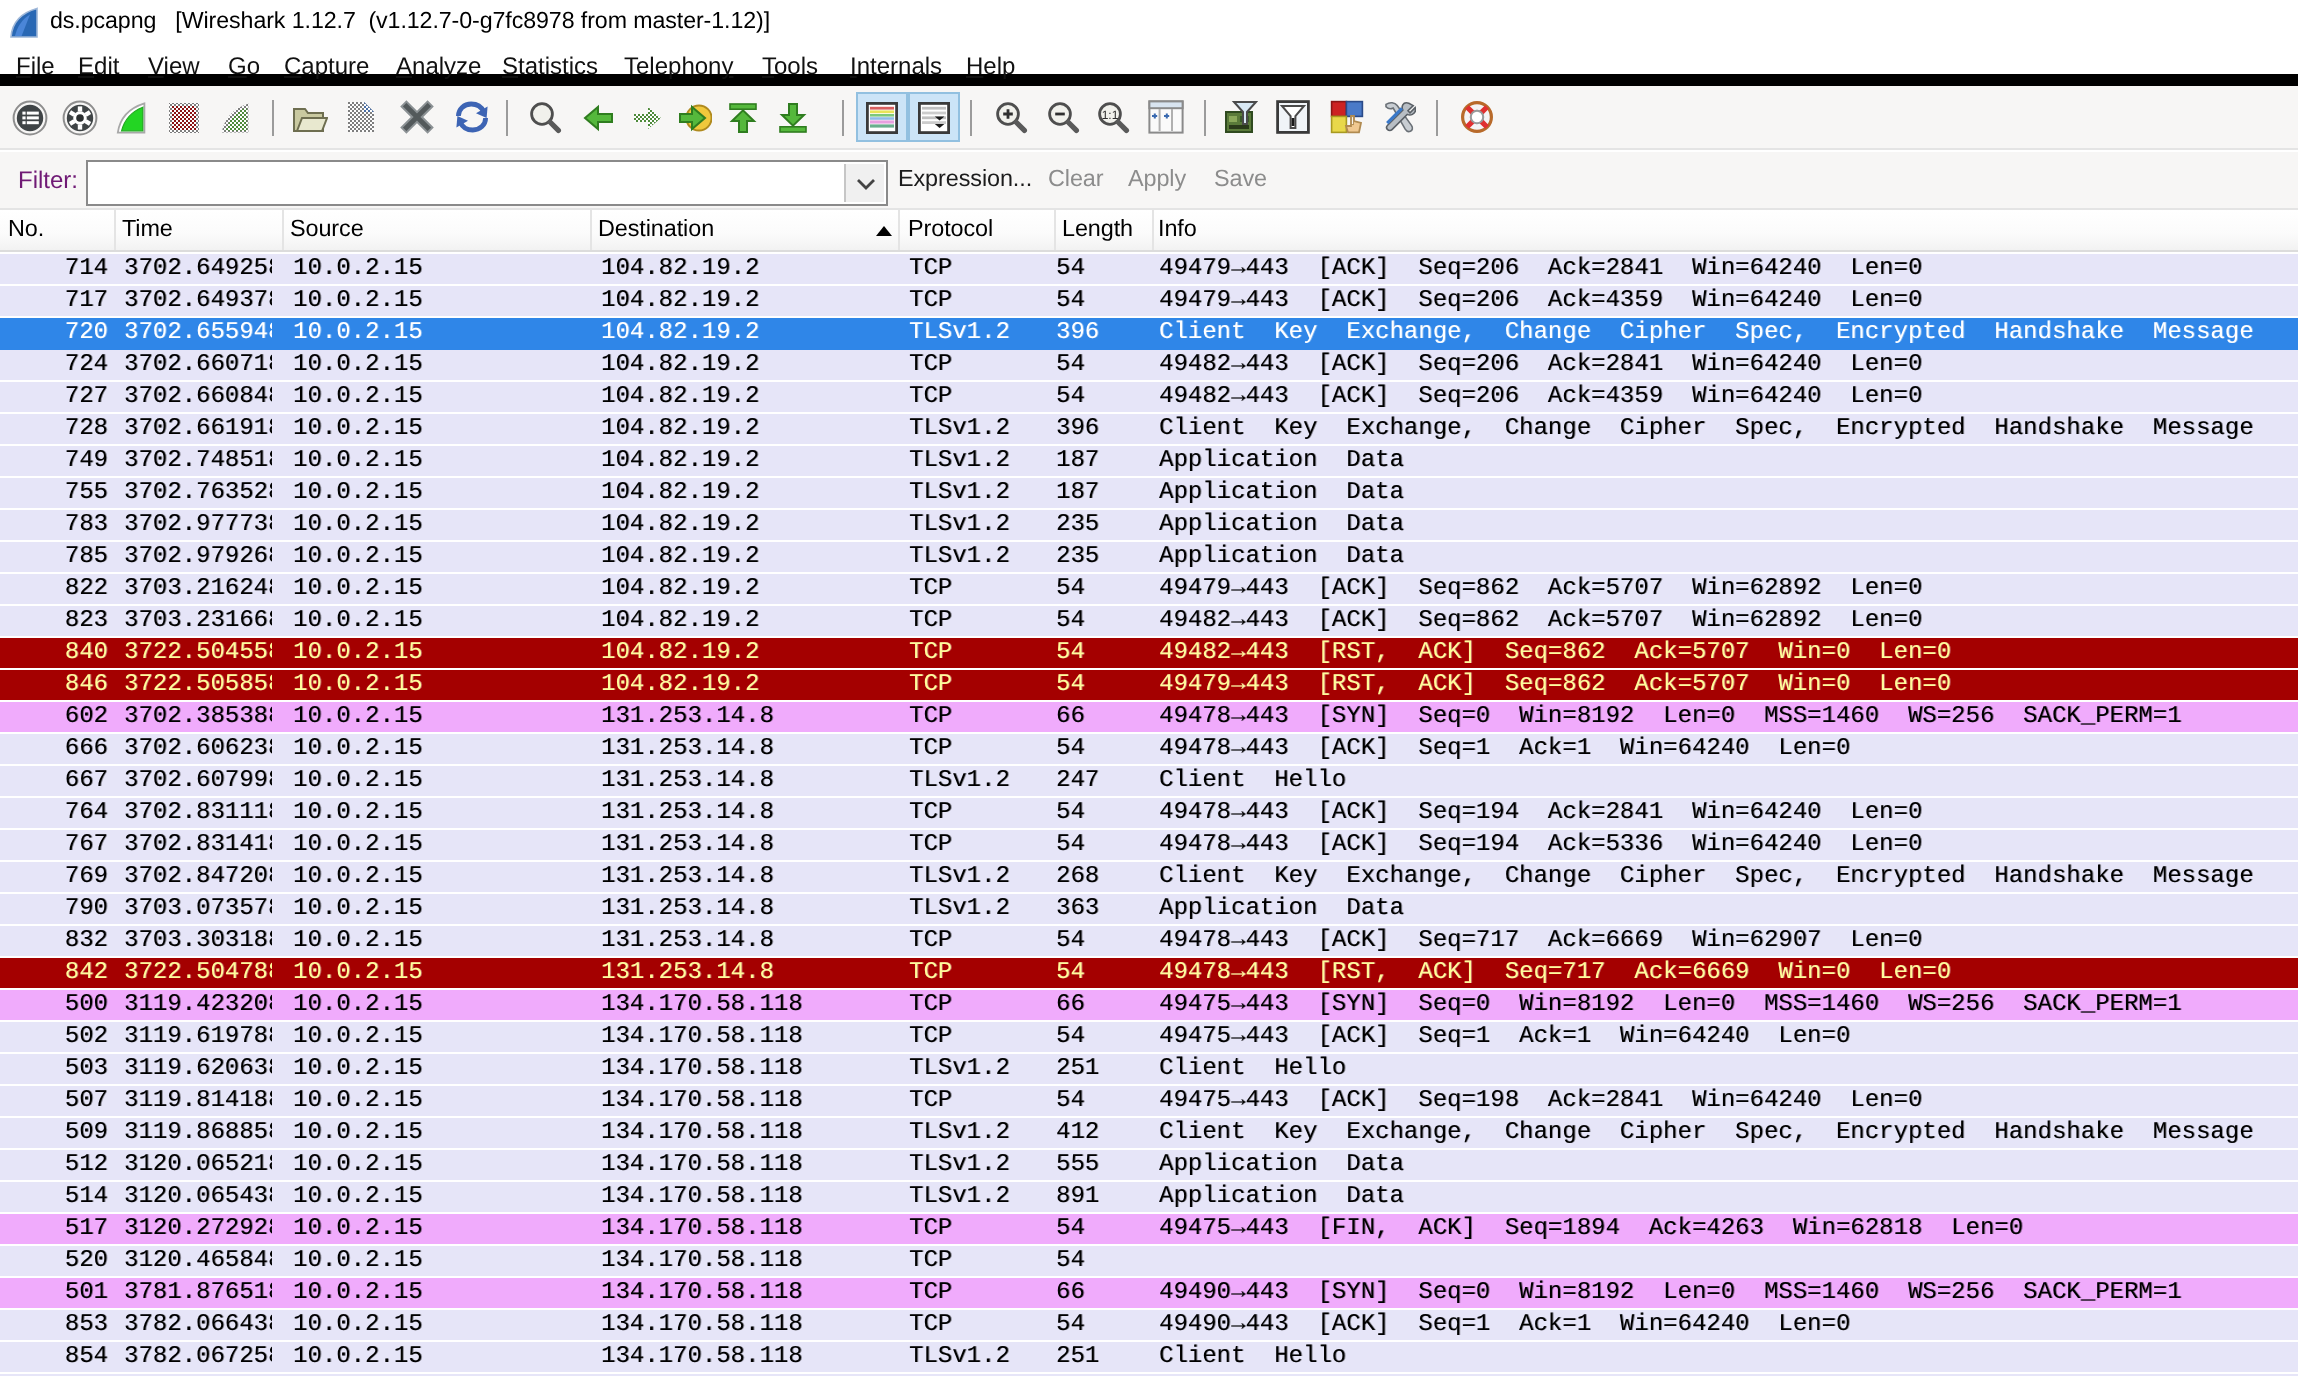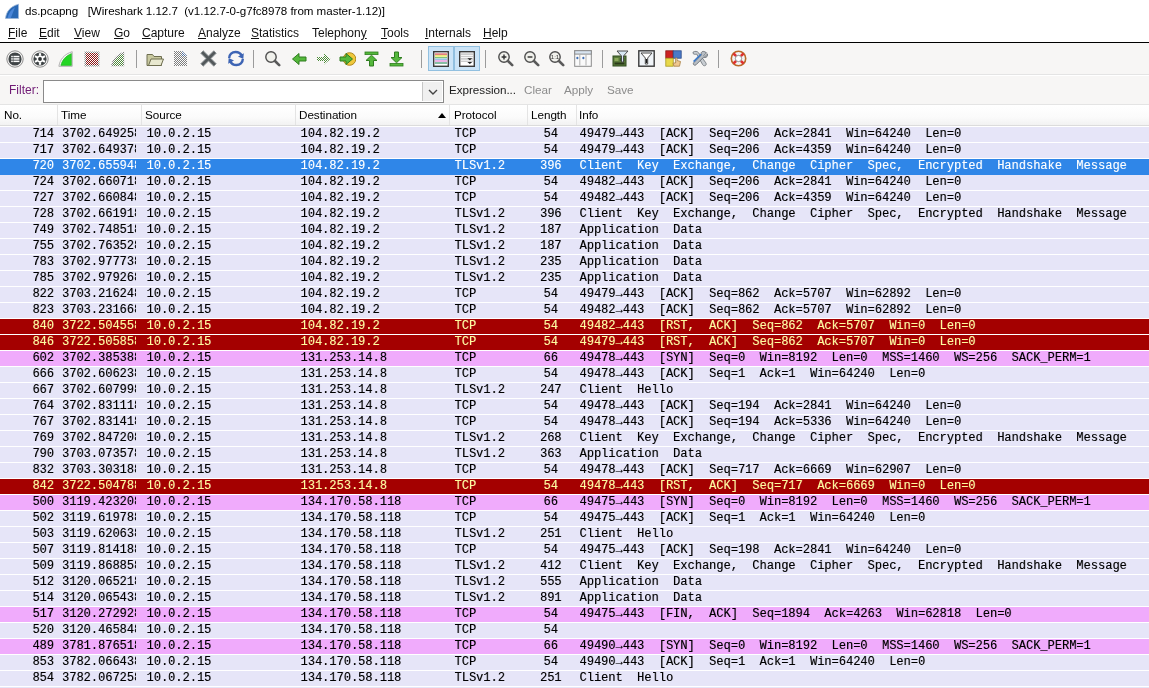--- a/index.html
+++ b/index.html
@@ -1,21 +1,21 @@
 <!DOCTYPE html>
 <html><head><meta charset="utf-8"><title>ds.pcapng</title>
 <style>
 *{margin:0;padding:0;box-sizing:border-box}
 html,body{width:1149px;height:688px;overflow:hidden;background:#fff;
  font-family:"Liberation Sans",sans-serif;-webkit-font-smoothing:antialiased}
 #win{position:relative;width:1149px;height:688px}
 #titlebar{position:absolute;left:0;top:0;width:1149px;height:22px;background:#fff}
 #titlebar .ticon{position:absolute;left:4px;top:3px}
 #titlebar .ttext{position:absolute;left:25px;top:3.5px;font-size:11.6px;letter-spacing:-0.04px;color:#000;white-space:pre}
-#menubar{position:absolute;left:0;top:22px;width:1149px;height:21px;background:#fff;border-bottom:1px solid #000000}
+#menubar{position:absolute;left:0;top:22px;width:1149px;height:21px;background:#fff;border-bottom:6px solid #000000}
 .mi{position:absolute;top:4px;font-size:12px;color:#111}
 #toolbar{position:absolute;left:0;top:43px;width:1149px;height:32px;background:#f7f6f5;border-bottom:1px solid #e4e4e4}
 .tbi{position:absolute;top:0}
 .tsep{position:absolute;top:7px;width:1px;height:18px;background:#9b9b9b}
 #filterbar{position:absolute;left:0;top:76px;width:1149px;height:29px;background:#f7f6f5;border-bottom:1px solid #e4e4e4}
 #filterbar .flabel{position:absolute;left:9px;top:7px;font-size:12px;color:#701a75}
 #fcombo{position:absolute;left:43px;top:4px;width:401px;height:23px;background:#fff;border:1px solid #8a8a8a}
 #fdrop{position:absolute;right:1px;top:1px;width:20px;height:19px;background:#f0f0f0;border-left:1px solid #c6c6c6}
 #fdrop svg{position:absolute;left:5px;top:6px}
 .fbtn{position:absolute;top:7px;font-size:11.7px;letter-spacing:-0.04px}
@@ -24,21 +24,21 @@
 #sortarrow{position:absolute;left:437.5px;top:8px;width:0;height:0;border-left:4px solid transparent;border-right:4px solid transparent;border-bottom:5px solid #000}
 #rows{position:absolute;left:0;top:126px;width:1149px;height:562px;font-family:"Liberation Mono",monospace;font-size:12px;text-shadow:0.5px 0 0 rgba(0,0,0,0.38)}
 .sel span,.red span{text-shadow:0.5px 0 0 rgba(255,255,255,0.35)}
 .r{position:relative;width:1149px;height:16px;border-top:1px solid #fff;line-height:15px;white-space:pre}
 .r span{position:absolute;top:0;height:15px;overflow:hidden;line-height:15px}
 .c0{left:0;width:58px;text-align:right;padding-right:4px}
 .c1{left:58px;width:77.5px;padding-left:4px}
 .c2{left:142px;width:154px;padding-left:4.5px}
 .c3{left:296px;width:154px;padding-left:4.5px}
 .c4{left:450px;width:78px;padding-left:4.5px}
-.c5{left:528px;width:49px;text-align:center;padding-right:3.5px}
+.c5{left:528px;width:49px;text-align:left;padding-right:3.5px}
 .c6{left:577px;width:572px;padding-left:2.5px;word-spacing:7.2px}
 .lav{background:#e6e5f8;color:#000}
 .sel{background:#2f86e8;color:#fff;position:relative;z-index:2;box-shadow:0 1px 0 #2f86e8}
 .red{background:#a40000;color:#fffc9c}
 .gry{background:#f0abfc;color:#000}
 </style></head>
 <body>
 <div id="win">
 <div id="titlebar">
 <svg class="ticon" width="17" height="17" viewBox="0 0 17 17">
@@ -306,17 +306,17 @@
 <div class="r red"><span class="c0">842</span><span class="c1">3722.504788</span><span class="c2">10.0.2.15</span><span class="c3">131.253.14.8</span><span class="c4">TCP</span><span class="c5">54</span><span class="c6">49478→443 [RST, ACK] Seq=717 Ack=6669 Win=0 Len=0</span></div>
 <div class="r gry"><span class="c0">500</span><span class="c1">3119.423208</span><span class="c2">10.0.2.15</span><span class="c3">134.170.58.118</span><span class="c4">TCP</span><span class="c5">66</span><span class="c6">49475→443 [SYN] Seq=0 Win=8192 Len=0 MSS=1460 WS=256 SACK_PERM=1</span></div>
 <div class="r lav"><span class="c0">502</span><span class="c1">3119.619788</span><span class="c2">10.0.2.15</span><span class="c3">134.170.58.118</span><span class="c4">TCP</span><span class="c5">54</span><span class="c6">49475→443 [ACK] Seq=1 Ack=1 Win=64240 Len=0</span></div>
 <div class="r lav"><span class="c0">503</span><span class="c1">3119.620638</span><span class="c2">10.0.2.15</span><span class="c3">134.170.58.118</span><span class="c4">TLSv1.2</span><span class="c5">251</span><span class="c6">Client Hello</span></div>
 <div class="r lav"><span class="c0">507</span><span class="c1">3119.814188</span><span class="c2">10.0.2.15</span><span class="c3">134.170.58.118</span><span class="c4">TCP</span><span class="c5">54</span><span class="c6">49475→443 [ACK] Seq=198 Ack=2841 Win=64240 Len=0</span></div>
 <div class="r lav"><span class="c0">509</span><span class="c1">3119.868858</span><span class="c2">10.0.2.15</span><span class="c3">134.170.58.118</span><span class="c4">TLSv1.2</span><span class="c5">412</span><span class="c6">Client Key Exchange, Change Cipher Spec, Encrypted Handshake Message</span></div>
 <div class="r lav"><span class="c0">512</span><span class="c1">3120.065218</span><span class="c2">10.0.2.15</span><span class="c3">134.170.58.118</span><span class="c4">TLSv1.2</span><span class="c5">555</span><span class="c6">Application Data</span></div>
 <div class="r lav"><span class="c0">514</span><span class="c1">3120.065438</span><span class="c2">10.0.2.15</span><span class="c3">134.170.58.118</span><span class="c4">TLSv1.2</span><span class="c5">891</span><span class="c6">Application Data</span></div>
 <div class="r gry"><span class="c0">517</span><span class="c1">3120.272928</span><span class="c2">10.0.2.15</span><span class="c3">134.170.58.118</span><span class="c4">TCP</span><span class="c5">54</span><span class="c6">49475→443 [FIN, ACK] Seq=1894 Ack=4263 Win=62818 Len=0</span></div>
 <div class="r lav"><span class="c0">520</span><span class="c1">3120.465848</span><span class="c2">10.0.2.15</span><span class="c3">134.170.58.118</span><span class="c4">TCP</span><span class="c5">54</span></div>
-<div class="r gry"><span class="c0">489</span><span class="c1">3781.876518</span><span class="c2">10.0.2.15</span><span class="c3">134.170.58.118</span><span class="c4">TCP</span><span class="c5">66</span><span class="c6">49490→443 [SYN] Seq=0 Win=8192 Len=0 MSS=1460 WS=256 SACK_PERM=1</span></div>
+<div class="r gry"><span class="c0">501</span><span class="c1">3781.876518</span><span class="c2">10.0.2.15</span><span class="c3">134.170.58.118</span><span class="c4">TCP</span><span class="c5">66</span><span class="c6">49490→443 [SYN] Seq=0 Win=8192 Len=0 MSS=1460 WS=256 SACK_PERM=1</span></div>
 <div class="r lav"><span class="c0">853</span><span class="c1">3782.066438</span><span class="c2">10.0.2.15</span><span class="c3">134.170.58.118</span><span class="c4">TCP</span><span class="c5">54</span><span class="c6">49490→443 [ACK] Seq=1 Ack=1 Win=64240 Len=0</span></div>
 <div class="r lav"><span class="c0">854</span><span class="c1">3782.067258</span><span class="c2">10.0.2.15</span><span class="c3">134.170.58.118</span><span class="c4">TLSv1.2</span><span class="c5">251</span><span class="c6">Client Hello</span></div>
 <div class="r lav" style="height:2px"></div>
 </div>
 </div>
 </body></html>

